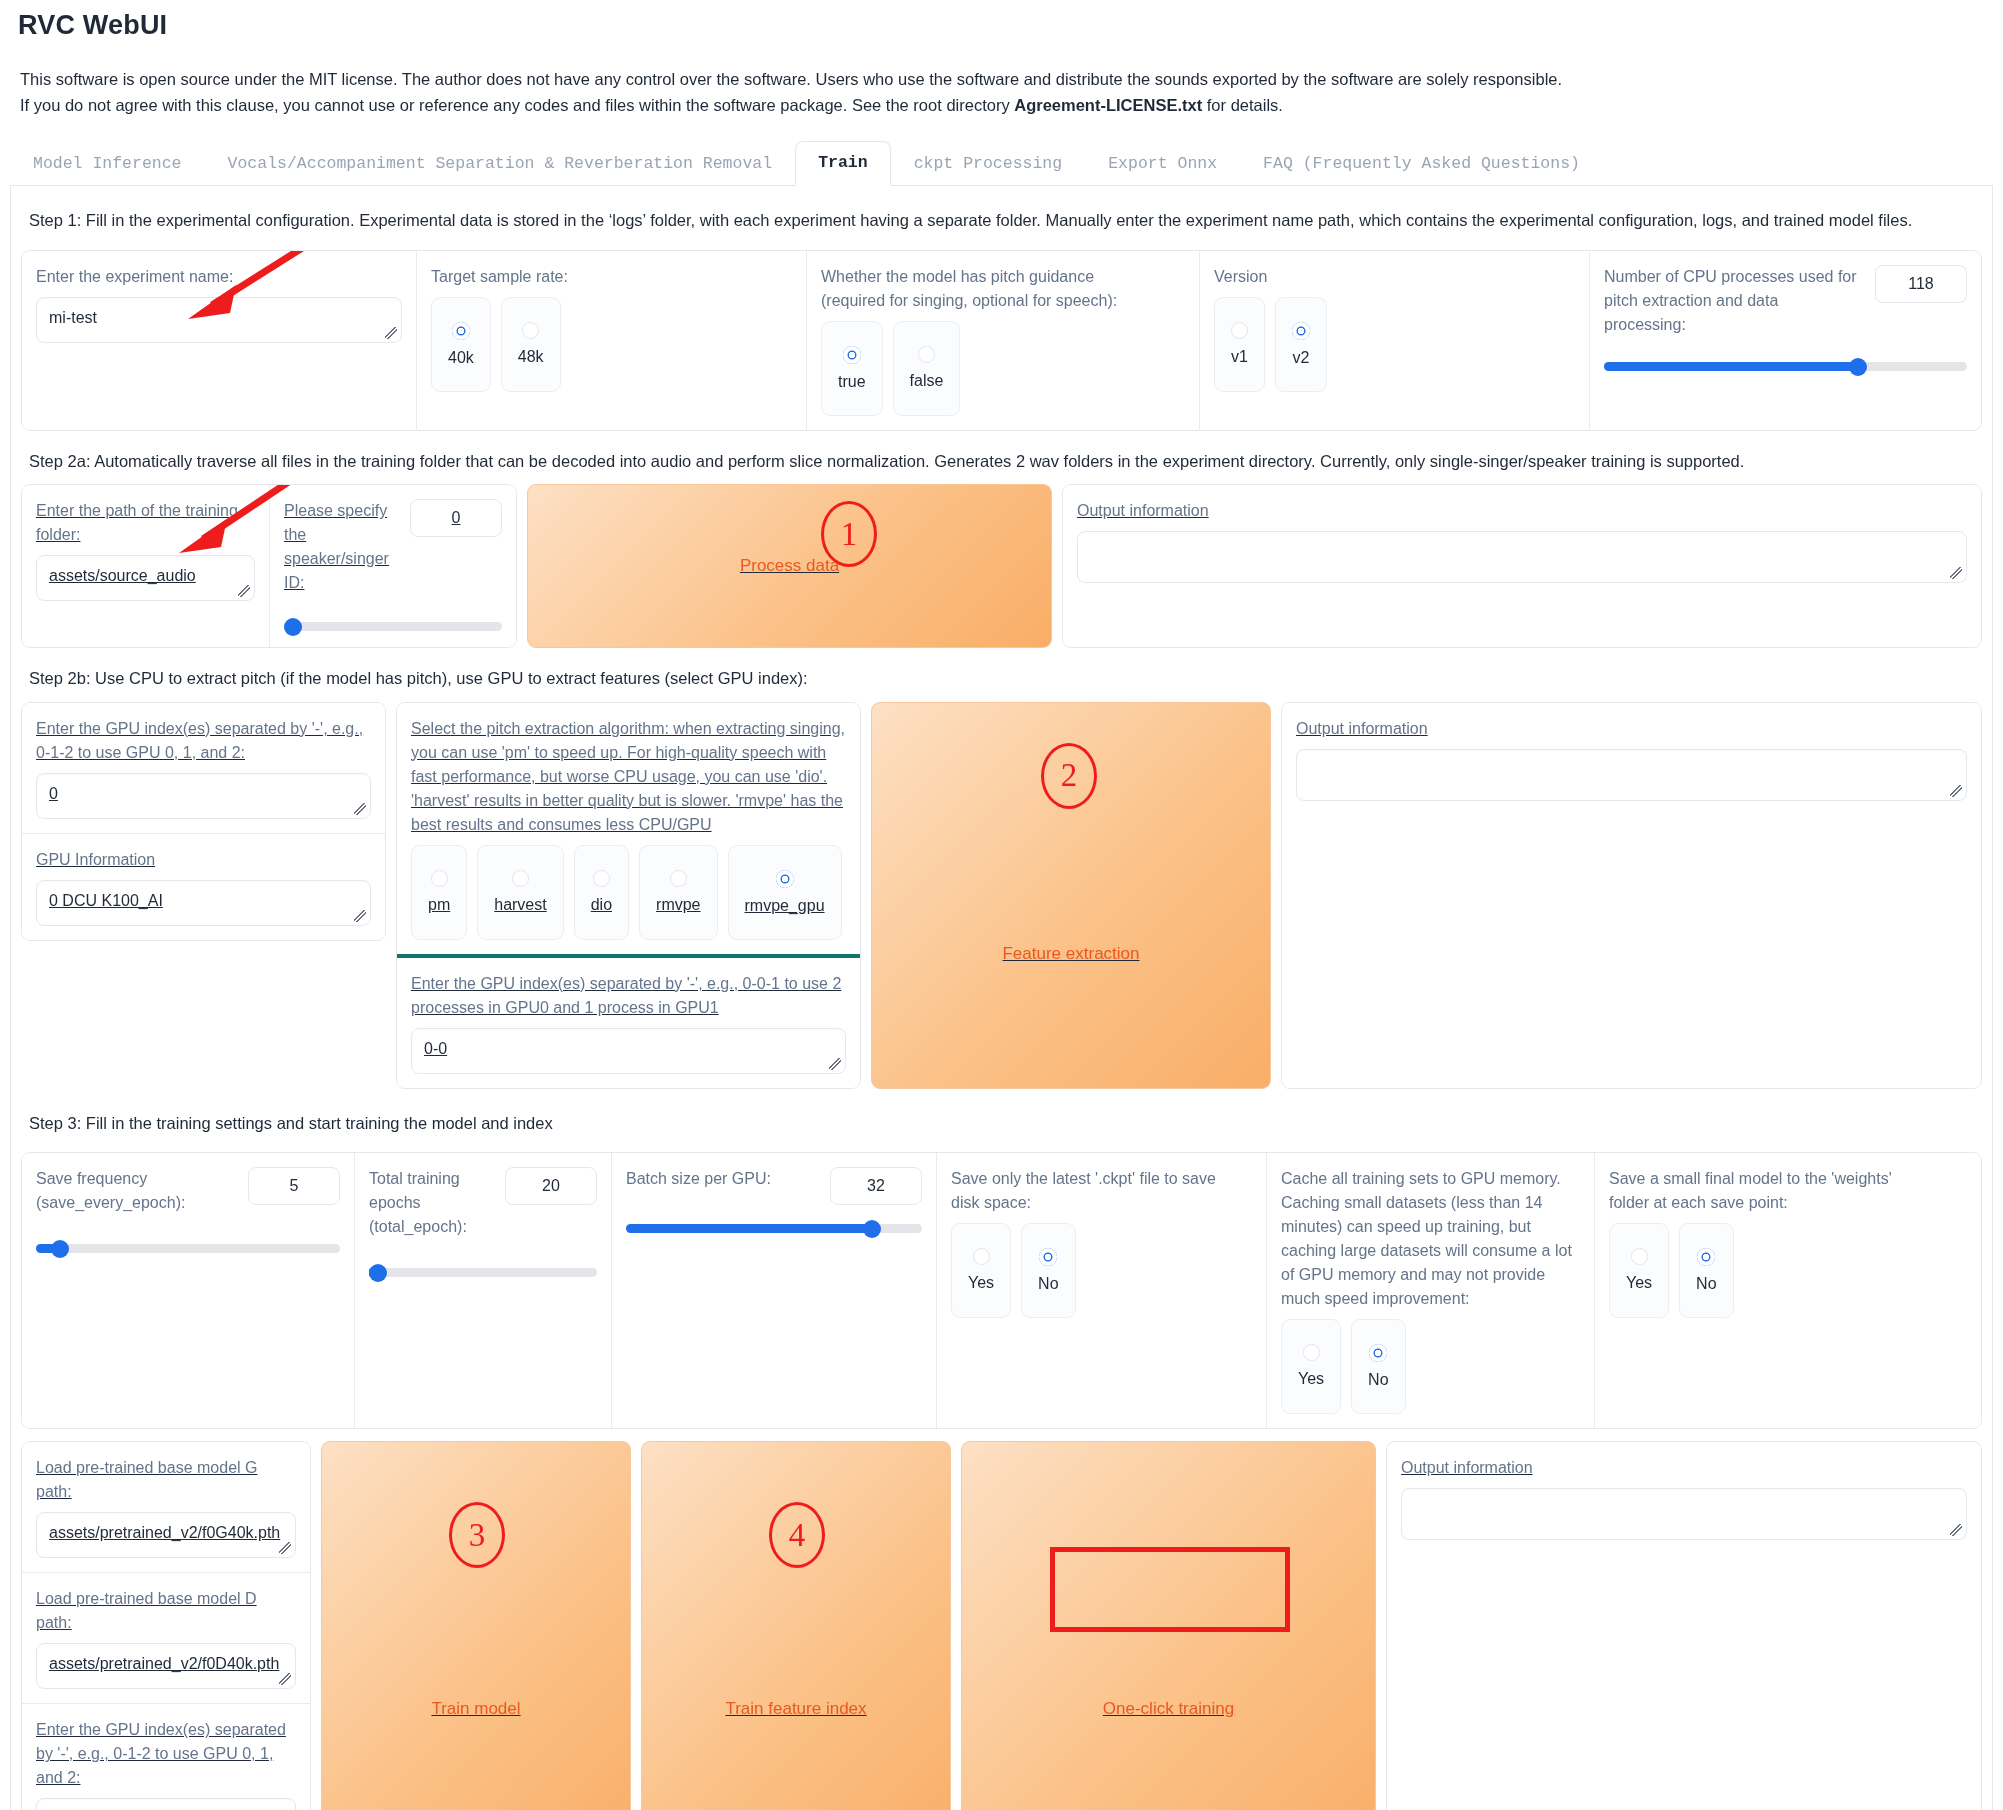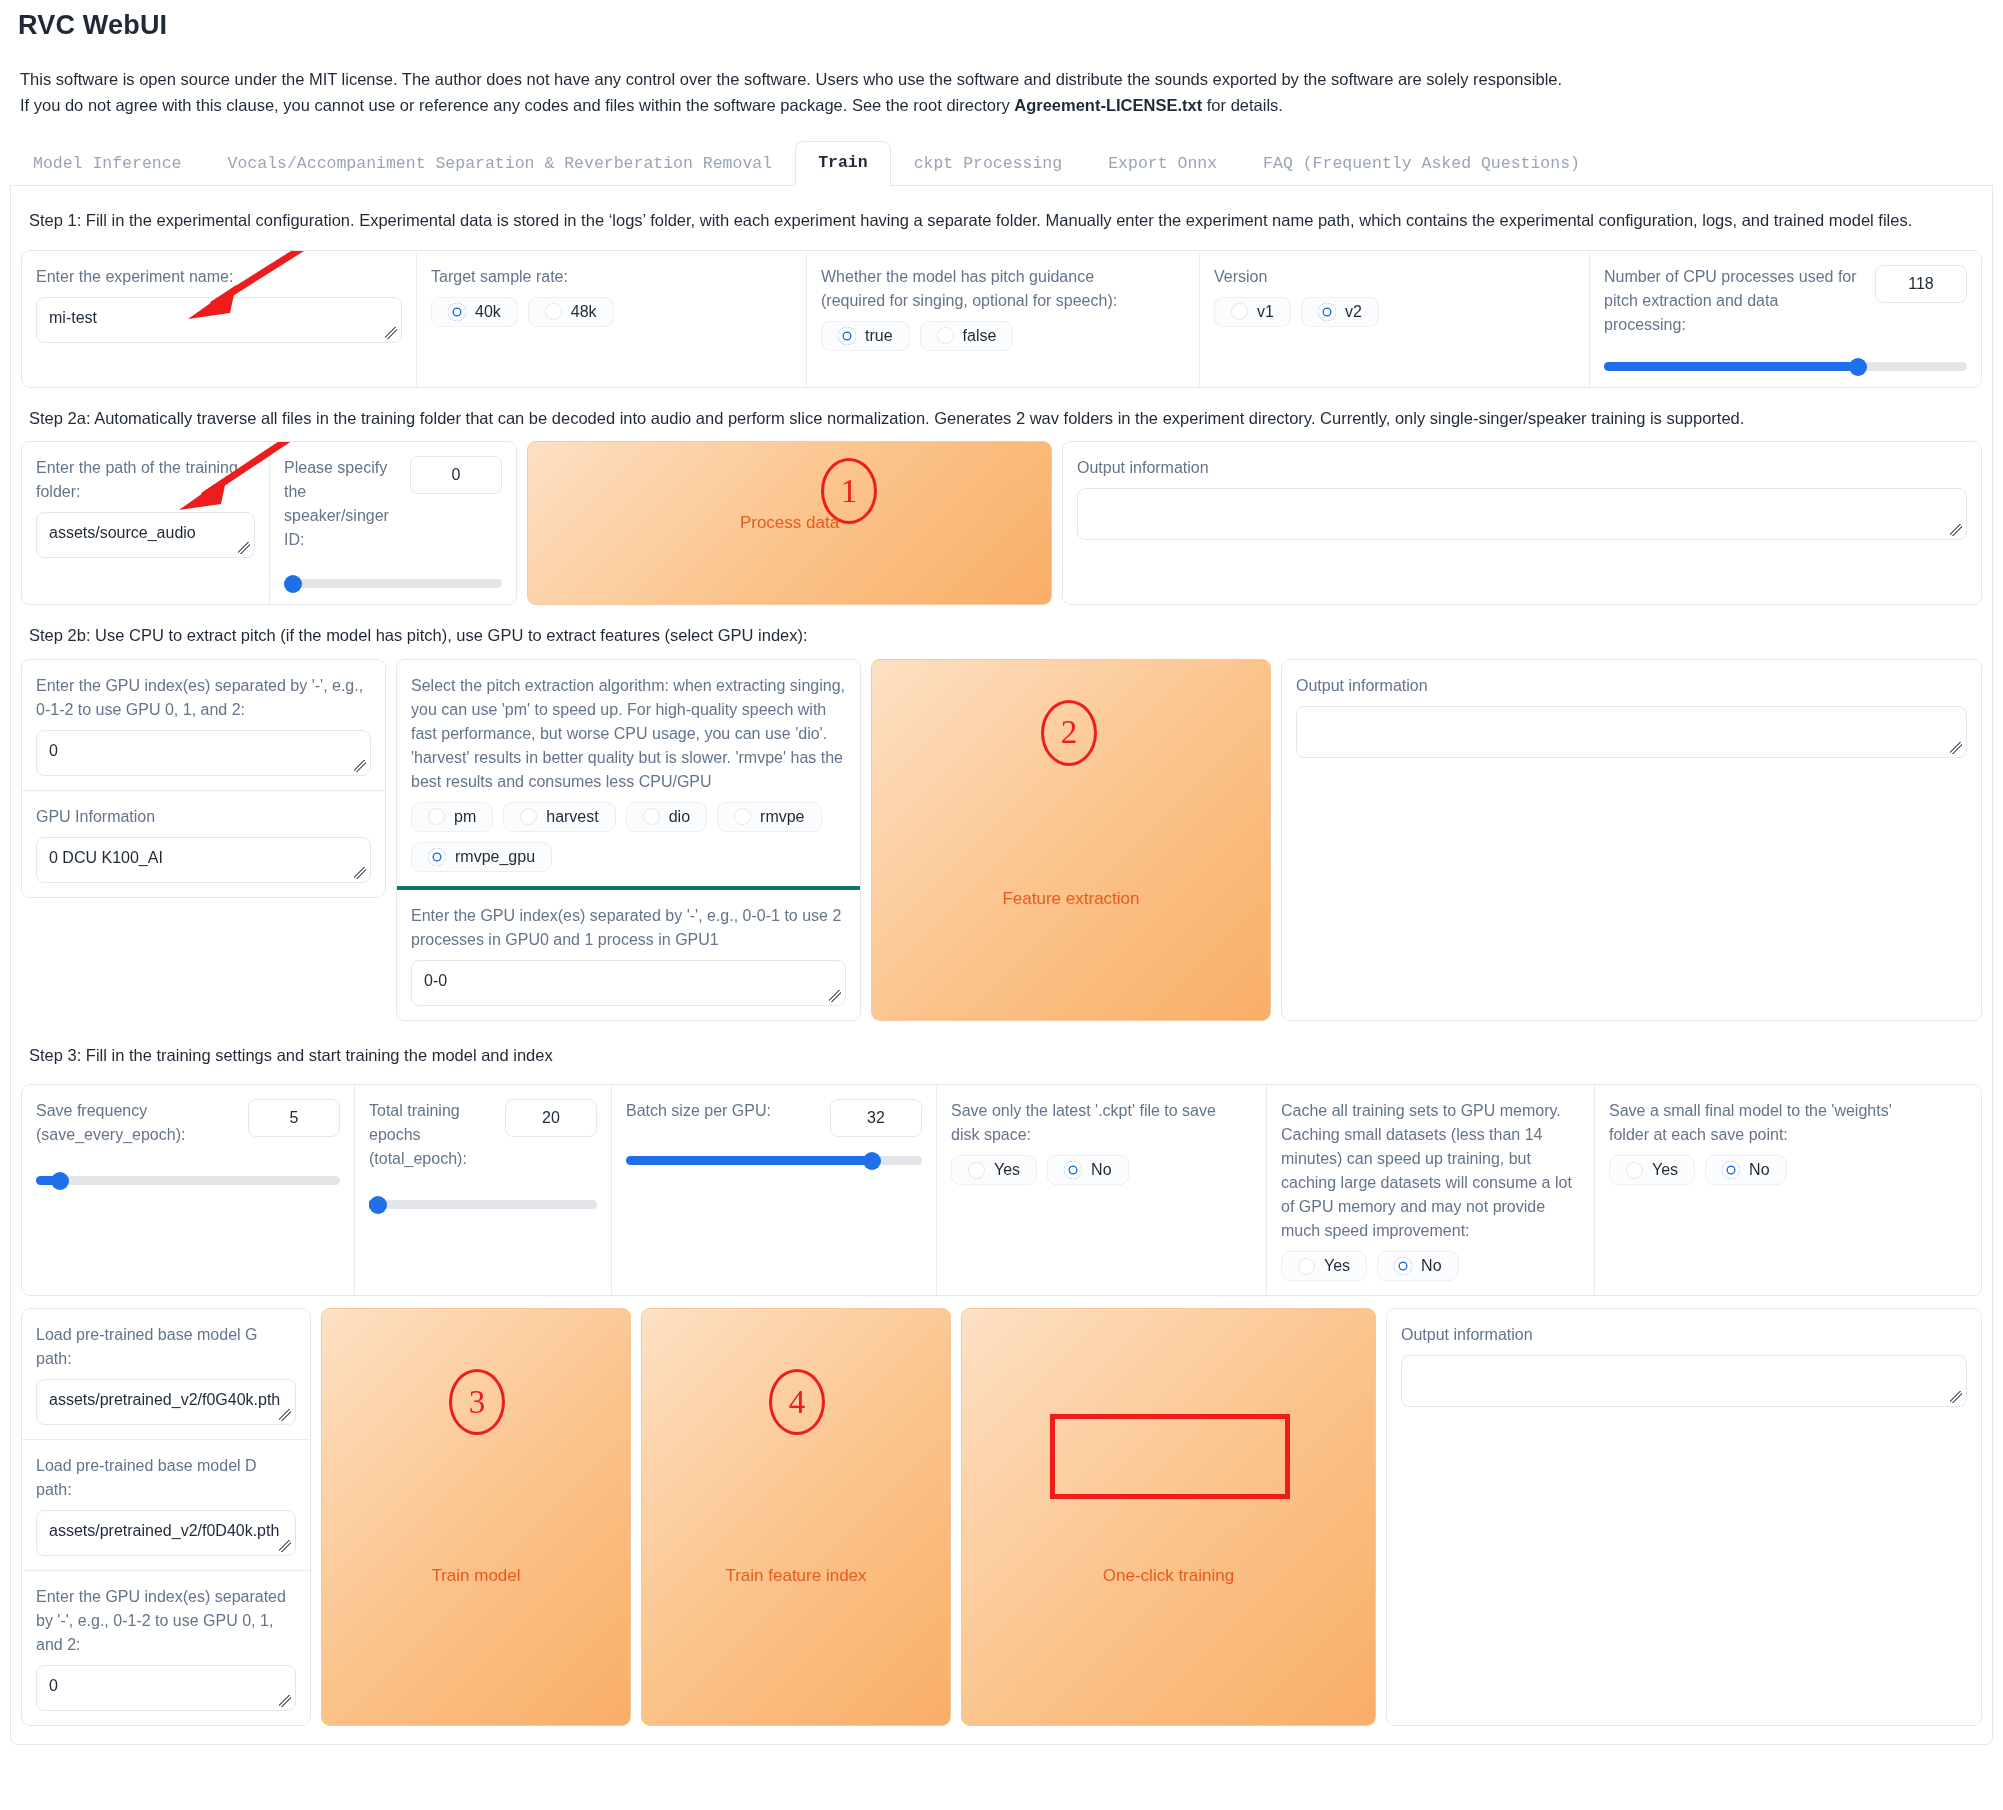--- a/index.html
+++ b/index.html
@@ -142,25 +142,26 @@
 
   
   .radios { display: flex; flex-wrap: wrap; gap: 10px; margin-top: 4px; }
   .radio {
     display: inline-flex;
     align-items: center;
     gap: 9px;
     border: 1px solid #eceef2;
     background: #fbfcfd;
     border-radius: 9px;
-    padding: 5px 16px;
+    padding: 24px 16px;
     font-size: 16px;
     color: #1f2937;
     cursor: pointer;
     user-select: none;
+    flex-direction: column;
   }
   .dot {
     width: 17px; height: 17px;
     border-radius: 50%;
     border: 1px solid #e2e5ea;
     background: #fff;
     flex: none;
   }
   .radio.on .dot {
     background: #1f6feb;
@@ -228,21 +229,21 @@
   .annot-box {
     position: absolute;
     border: 5px solid #ef1c1c;
     background: transparent;
   }
 
   
   .arrow { position: absolute; pointer-events: none; }
 
   
-  .flexrow { display: flex; }
+  .flexrow { display: flex; text-decoration: underline; }
   .col { display: flex; flex-direction: column; }
   .hdrline { display:flex; align-items:flex-start; justify-content:space-between; gap: 12px; }
 </style>
 </head>
 <body>
 
 <div class="page">
 
   <div class="app-title">RVC WebUI</div>
 

